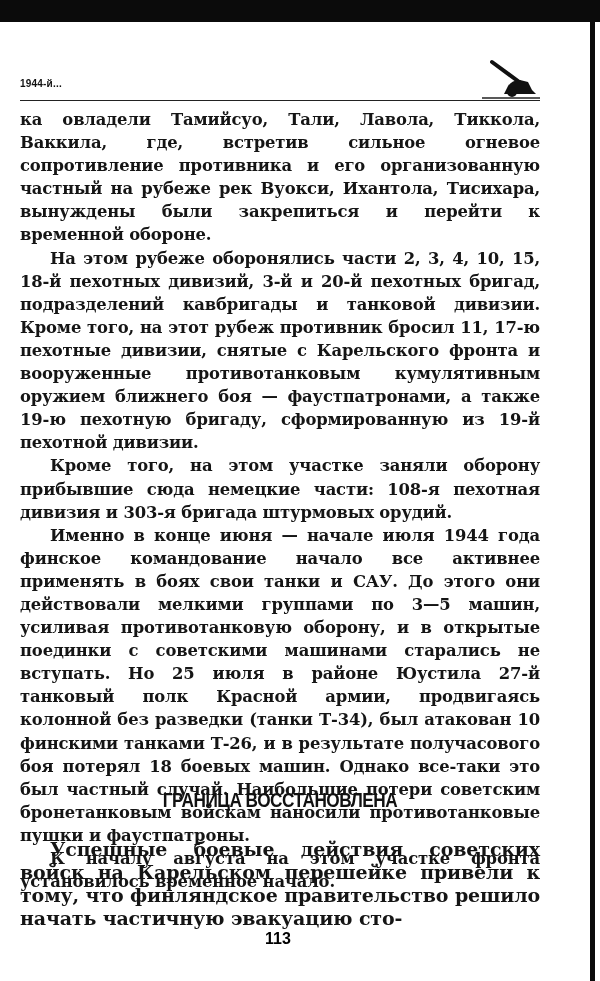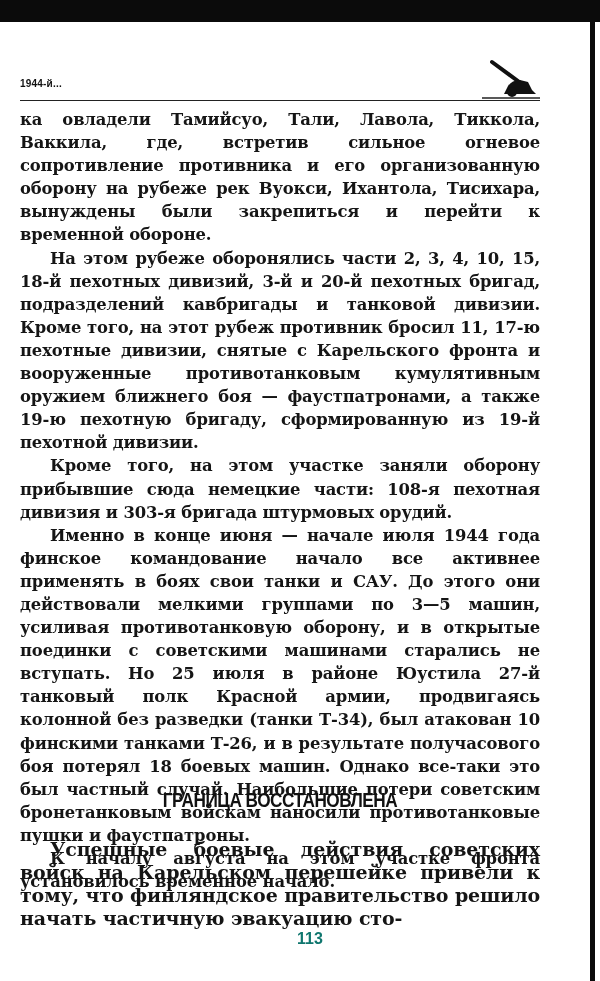--- a/index.html
+++ b/index.html
@@ -43,42 +43,41 @@
     .content2 {
       position: absolute; left: 20px; top: 838px; width: 520px;
       font-size: 19px; line-height: 23.1px; text-align: justify;
       font-family: "DejaVu Serif", serif; font-weight: bold;
       letter-spacing: -0.15px; color: #151515;
     }
     .content2 p { margin: 0; text-indent: 30px; }
     .page-number {
       position: absolute; left: 0; width: 556px; top: 930px; text-align: center;
       font-family: "Liberation Sans", sans-serif; font-weight: bold; font-size: 16px;
-      color: #0f766e;
-      padding-left: 32px;
+      color: #000000;
     }
   </style>
 </head>
 <body>
 
 <div class="top-bar"></div>
 <div class="right-edge"></div>
 
 <div class="running-header">
   <span class="running-title">1944-й...</span>
   <svg class="gun-icon" viewBox="0 0 58 44">
     <line x1="10" y1="6" x2="40" y2="28" stroke="#111" stroke-width="4" stroke-linecap="round"></line>
     <path d="M26 30 Q30 24 38 24 L46 26 L50 34 L54 38 L22 38 Z" fill="#111"></path>
     <circle cx="30" cy="36" r="5" fill="#111"></circle>
     <line x1="0" y1="42" x2="58" y2="42" stroke="#222" stroke-width="1.5"></line>
   </svg>
 </div>
 
 <div class="content">
-  <p class="cont">ка овладели Тамийсуо, Тали, Лавола, Тиккола, Ваккила, где, встретив сильное огневое сопротивление противника и его организованную оборону на рубеже рек Вуокси, Ихантола, Тисихара, вынуждены были закрепиться и перейти к временной обороне.</p>
+  <p class="cont">ка овладели Тамийсуо, Тали, Лавола, Тиккола, Ваккила, где, встретив сильное огневое сопротивление противника и его организованную частный на рубеже рек Вуокси, Ихантола, Тисихара, вынуждены были закрепиться и перейти к временной обороне.</p>
   <p>На этом рубеже оборонялись части 2, 3, 4, 10, 15, 18-й пехотных дивизий, 3-й и 20-й пехотных бригад, подразделений кавбригады и танковой дивизии. Кроме того, на этот рубеж противник бросил 11, 17-ю пехотные дивизии, снятые с Карельского фронта и вооруженные противотанковым кумулятивным оружием ближнего боя — фаустпатронами, а также 19-ю пехотную бригаду, сформированную из 19-й пехотной дивизии.</p>
   <p>Кроме того, на этом участке заняли оборону прибывшие сюда немецкие части: 108-я пехотная дивизия и 303-я бригада штурмовых орудий.</p>
   <p>Именно в конце июня — начале июля 1944 года финское командование начало все активнее применять в боях свои танки и САУ. До этого они действовали мелкими группами по 3—5 машин, усиливая противотанковую оборону, и в открытые поединки с советскими машинами старались не вступать. Но 25 июля в районе Юустила 27-й танковый полк Красной армии, продвигаясь колонной без разведки (танки Т-34), был атакован 10 финскими танками Т-26, и в результате получасового боя потерял 18 боевых машин. Однако все-таки это был частный случай. Наибольшие потери советским бронетанковым войскам наносили противотанковые пушки и фаустпатроны.</p>
   <p>К началу августа на этом участке фронта установилось временное начало.</p>
 </div>
 
 <div class="section-heading">ГРАНИЦА ВОССТАНОВЛЕНА</div>
 
 <div class="content2">
   <p>Успешные боевые действия советских войск на Карельском перешейке привели к тому, что финляндское правительство решило начать частичную эвакуацию сто-</p>

